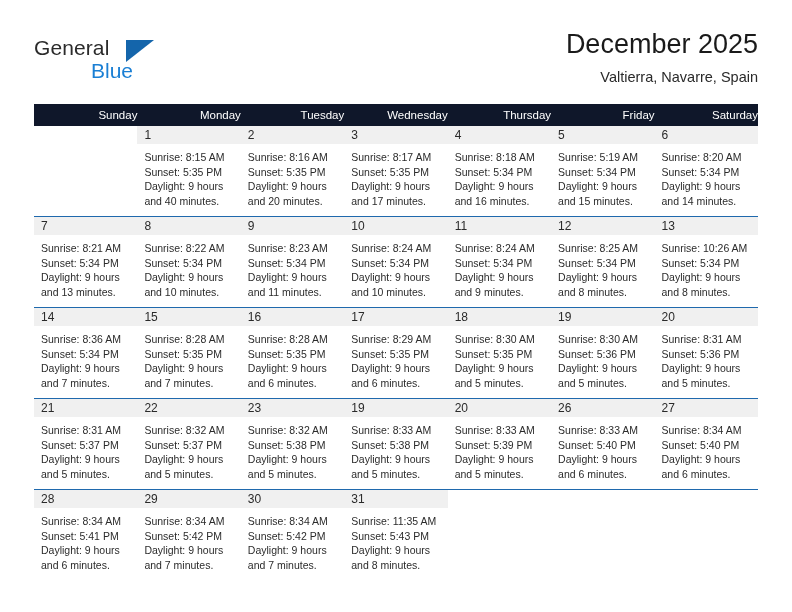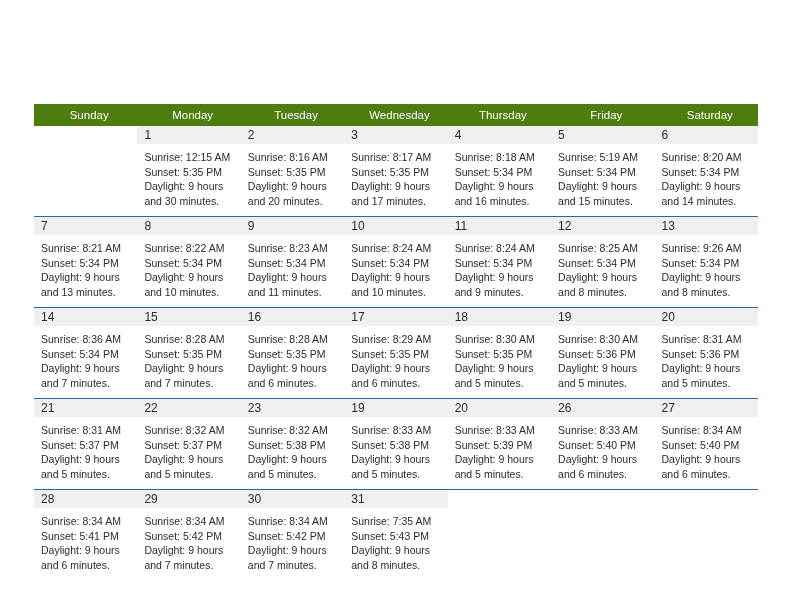--- a/index.html
+++ b/index.html
@@ -88,25 +88,25 @@
   
   .calendar {
     position: absolute;
     left: 34px;
     top: 104px;
     width: 724px;
     border-collapse: collapse;
     table-layout: fixed;
   }
   .calendar th {
-    background: #4d7c0f;
+    background: #0f172a;
     color: #ffffff;
     font-size: 11.5px;
     font-weight: normal;
-    text-align: center;
+    text-align: right;
     padding: 5px 0 5px 7px;
     height: 19px;
     box-sizing: border-box;
     border: none;
   }
   .week-row {
     border-top: 1.6px solid #1f69ad;
   }
   .week-row:first-of-type {
     border-top: none;
@@ -145,20 +145,34 @@
   }
   .empty .daynum-band {
     background: transparent;
   }
 </style>
 </head>
 <body>
 
 <div class="page">
 
+  <div class="header">
+
+    <div class="brand">
+      <span class="brand-general">General</span>
+      <span class="brand-tri"></span>
+      <span class="brand-blue">Blue</span>
+    </div>
+
+    <div class="title-block">
+      <div class="cal-title">December 2025</div>
+      <div class="cal-subtitle">Valtierra, Navarre, Spain</div>
+    </div>
+
+  </div>
 
   <table class="calendar">
     <thead>
       <tr>
         <th>Sunday</th>
         <th>Monday</th>
         <th>Tuesday</th>
         <th>Wednesday</th>
         <th>Thursday</th>
         <th>Friday</th>
@@ -170,24 +184,24 @@
           <td>
             <div class="cell-inner empty">
               <div class="daynum-band"></div>
               <div class="cell-body"></div>
             </div>
           </td>
           <td>
             <div class="cell-inner filled">
               <div class="daynum-band">1</div>
               <div class="cell-body">
-                <div>Sunrise: 12:15 AM</div>
-                <div>Sunset: 5:35 PM</div>
-                <div>Daylight: 9 hours</div>
-                <div>and 30 minutes.</div>
+                <div>Sunrise: 8:15 AM</div>
+                <div>Sunset: 5:35 PM</div>
+                <div>Daylight: 9 hours</div>
+                <div>and 40 minutes.</div>
               </div>
             </div>
           </td>
           <td>
             <div class="cell-inner filled">
               <div class="daynum-band">2</div>
               <div class="cell-body">
                 <div>Sunrise: 8:16 AM</div>
                 <div>Sunset: 5:35 PM</div>
                 <div>Daylight: 9 hours</div>
@@ -304,21 +318,21 @@
                 <div>Sunset: 5:34 PM</div>
                 <div>Daylight: 9 hours</div>
                 <div>and 8 minutes.</div>
               </div>
             </div>
           </td>
           <td>
             <div class="cell-inner filled">
               <div class="daynum-band">13</div>
               <div class="cell-body">
-                <div>Sunrise: 9:26 AM</div>
+                <div>Sunrise: 10:26 AM</div>
                 <div>Sunset: 5:34 PM</div>
                 <div>Daylight: 9 hours</div>
                 <div>and 8 minutes.</div>
               </div>
             </div>
           </td>
         </tr>
         <tr class="week-row">
           <td>
             <div class="cell-inner filled">
@@ -508,21 +522,21 @@
                 <div>Sunset: 5:42 PM</div>
                 <div>Daylight: 9 hours</div>
                 <div>and 7 minutes.</div>
               </div>
             </div>
           </td>
           <td>
             <div class="cell-inner filled">
               <div class="daynum-band">31</div>
               <div class="cell-body">
-                <div>Sunrise: 7:35 AM</div>
+                <div>Sunrise: 11:35 AM</div>
                 <div>Sunset: 5:43 PM</div>
                 <div>Daylight: 9 hours</div>
                 <div>and 8 minutes.</div>
               </div>
             </div>
           </td>
           <td>
             <div class="cell-inner empty">
               <div class="daynum-band"></div>
               <div class="cell-body"></div>

